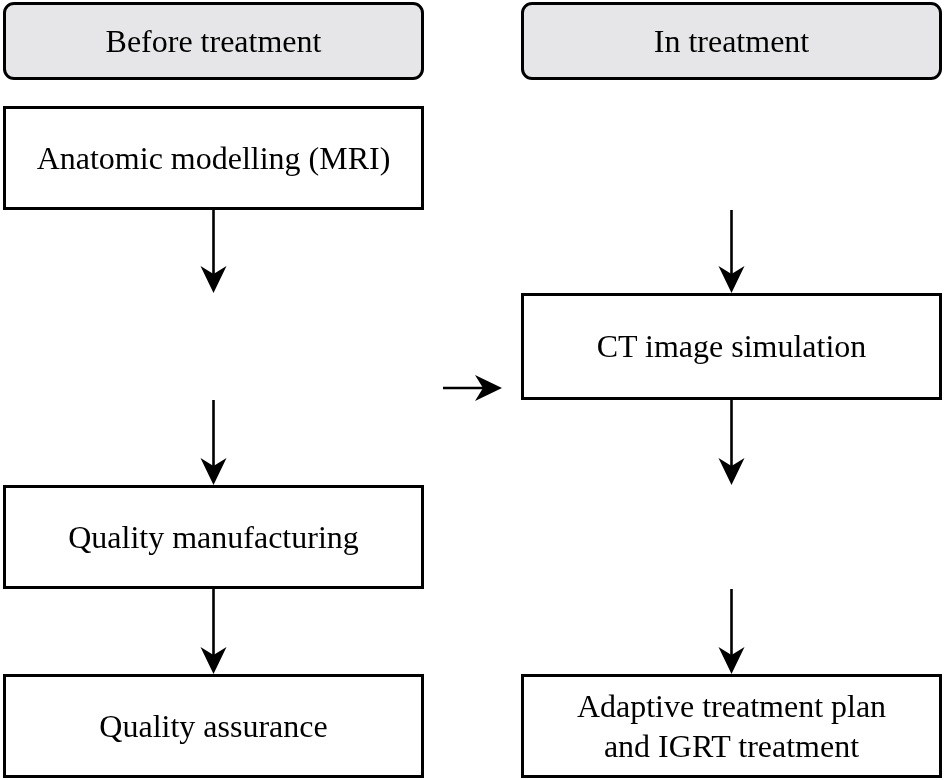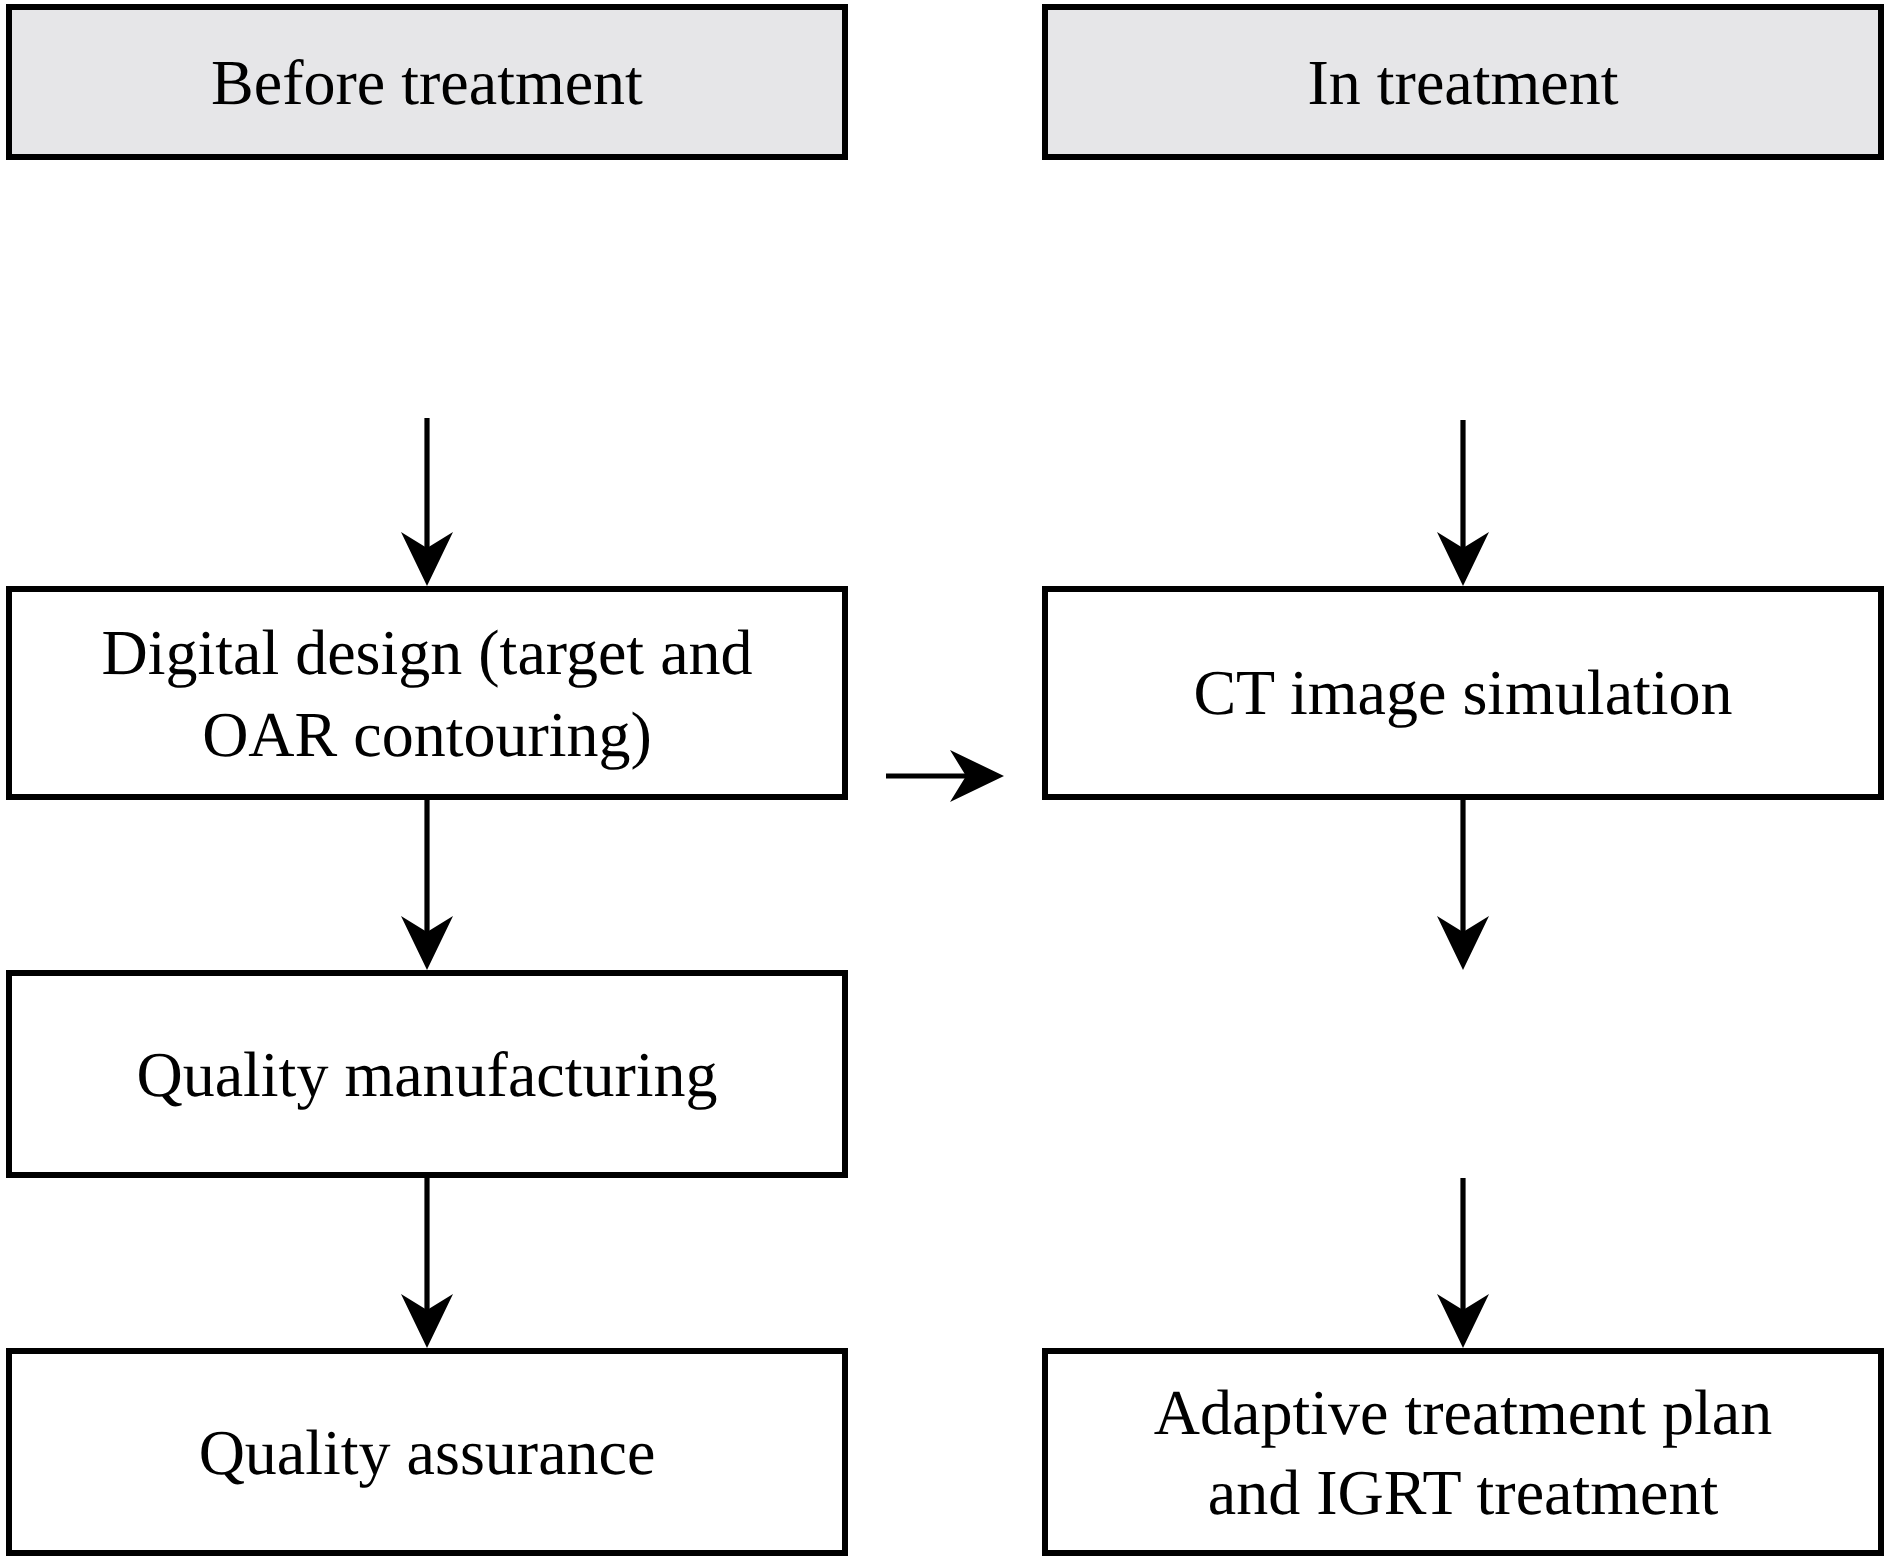--- a/index.html
+++ b/index.html
@@ -30,20 +30,21 @@
     align-items: center;
     justify-content: center;
     text-align: center;
     font-size: 32px;
     line-height: 1.26;
     white-space: pre-line;
     padding: 0 6px;
   }
   .header-box {
     background: var(--header-fill, #e6e6e8);
+    border-radius: 11px;
   }
   .col-left  { left: 3px;   width: 421px; }
   .col-right { left: 521px; width: 421px; }
   .row-header { top: 2px;   height: 78px;  }
   .row-1      { top: 106px; height: 104px; }
   .row-2      { top: 293px; height: 107px; }
   .row-3      { top: 485px; height: 104px; }
   .row-4      { top: 674px; height: 104px; }
   .arrow-layer {
     position: absolute;
@@ -60,23 +61,22 @@
     fill: var(--arrow, #000000);
   }
 </style>
 </head>
 <body>
 
 <div class="flowchart">
 
   <div class="box header-box col-left row-header">Before treatment</div>
 
+  <div class="box col-left row-1">Anatomic modelling (MRI)</div>
 
-  <div class="box col-left row-2">Digital design (target and
-OAR contouring)</div>
 
   <div class="box col-left row-3">Quality manufacturing</div>
 
   <div class="box col-left row-4">Quality assurance</div>
 
   <div class="box header-box col-right row-header">In treatment</div>
 
 
   <div class="box col-right row-2">CT image simulation</div>
 

